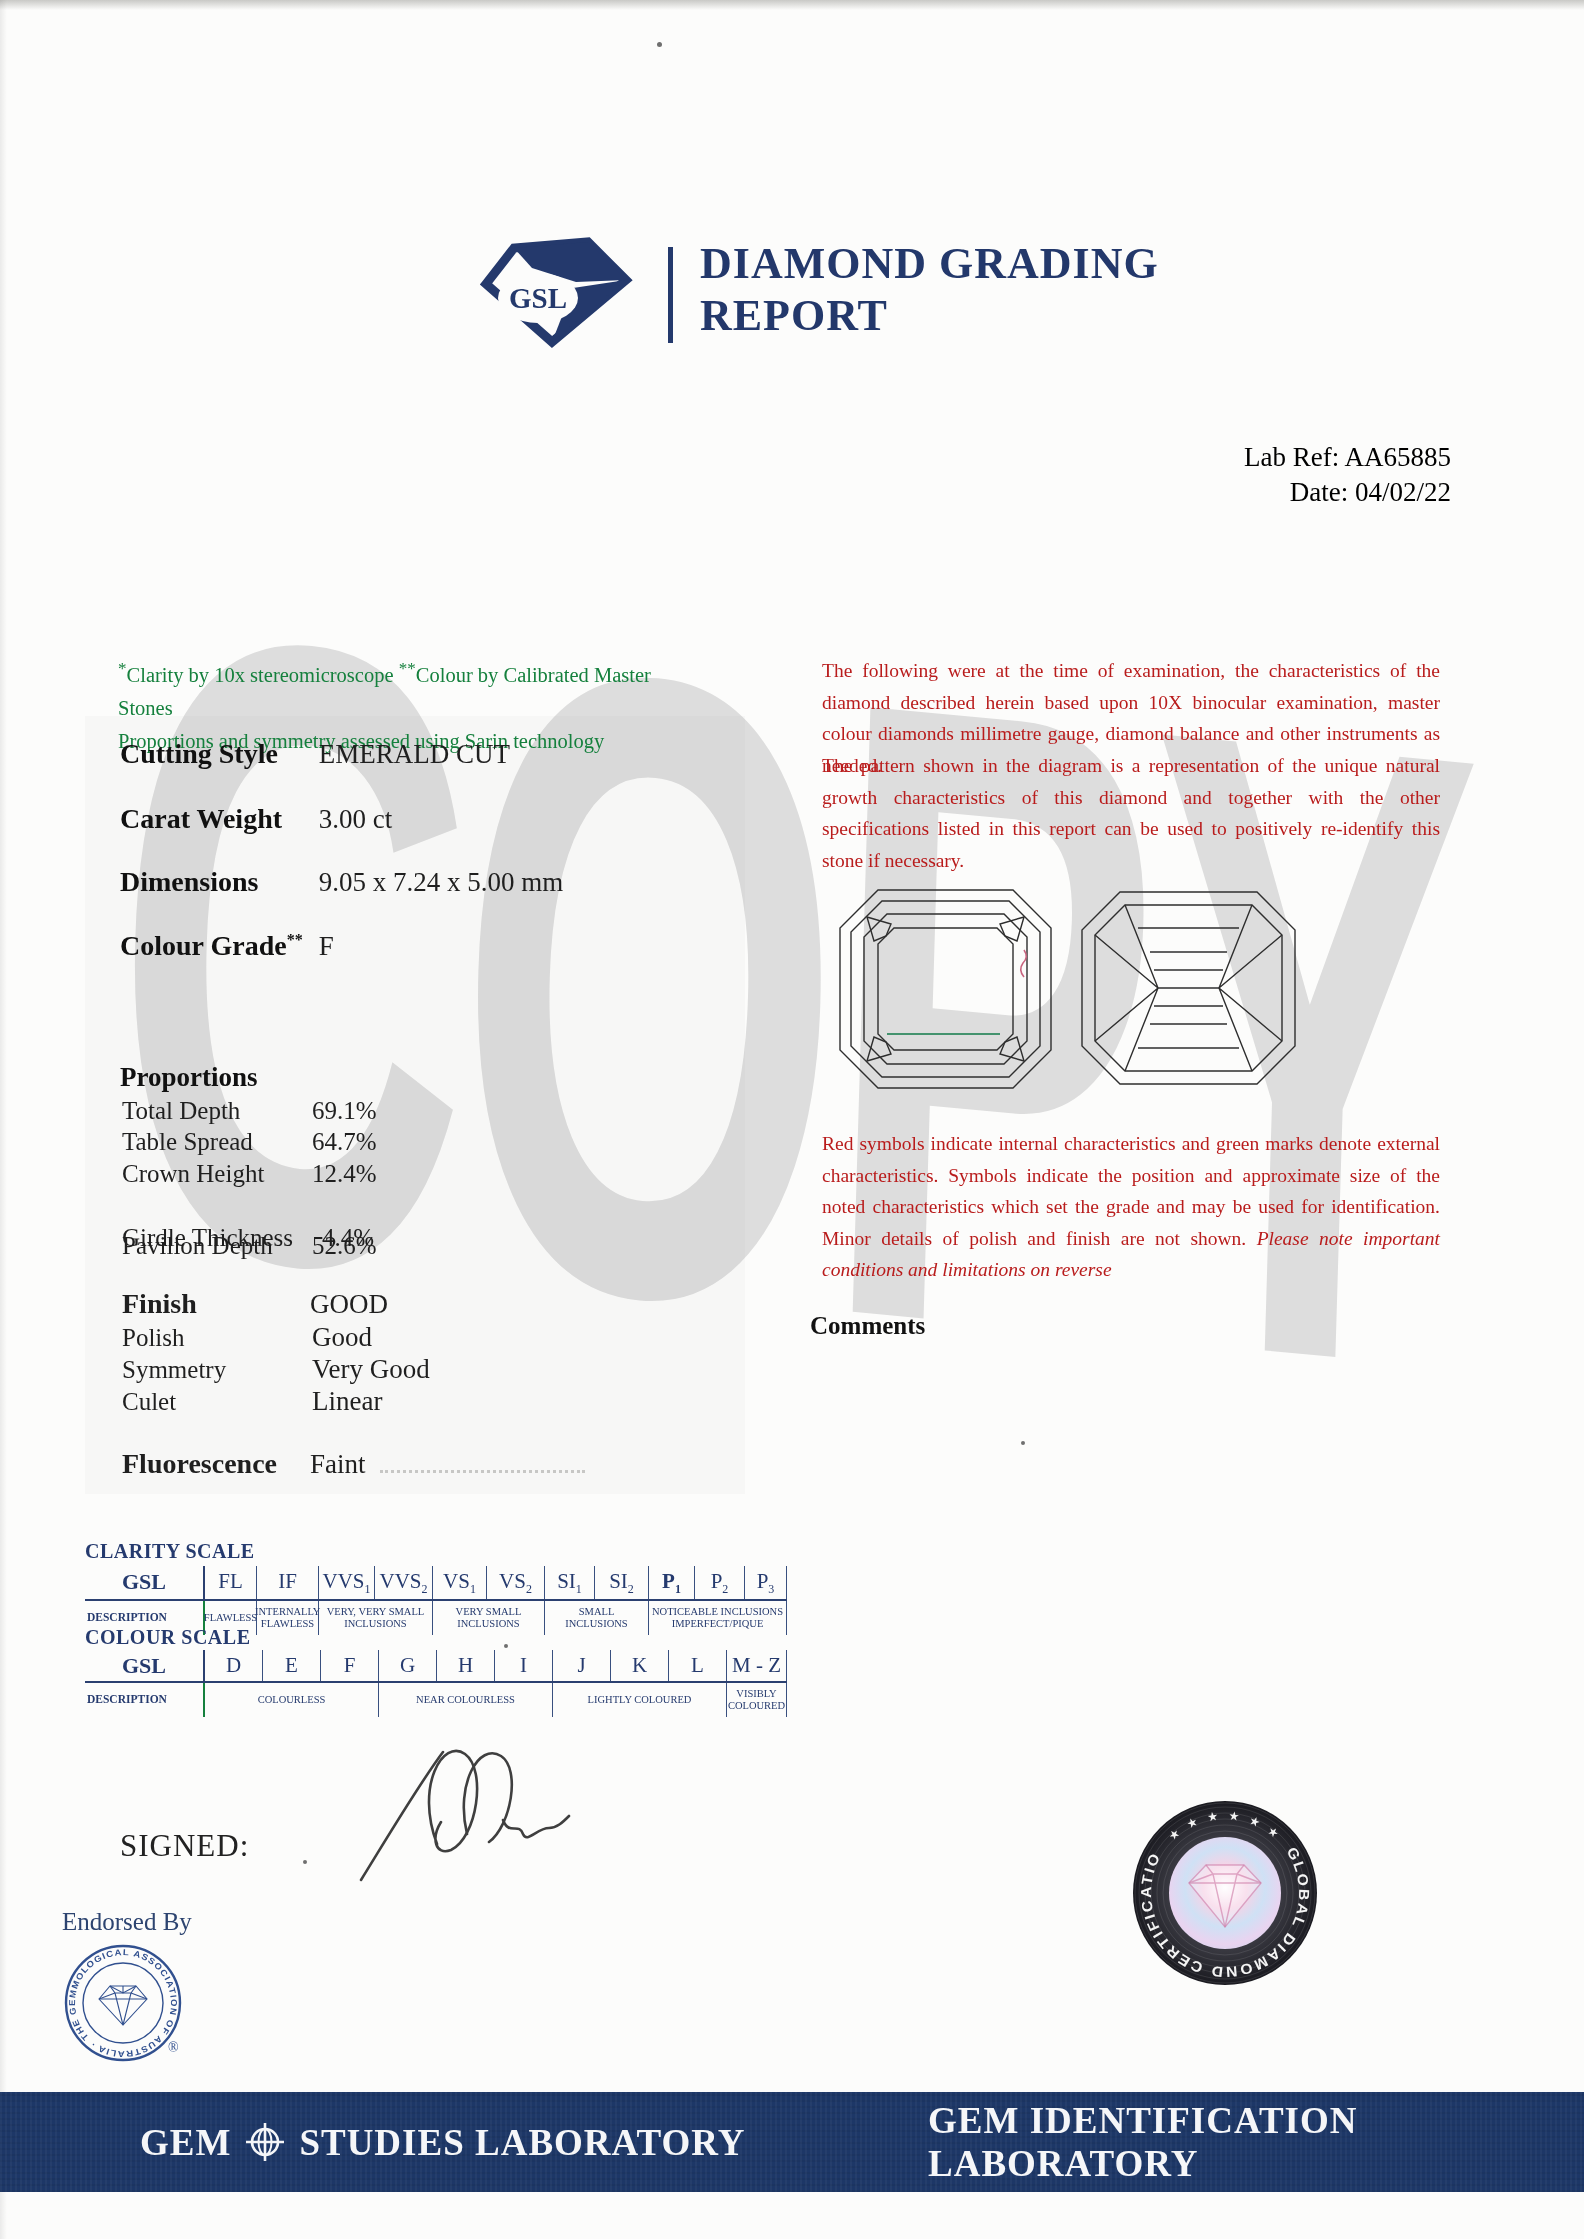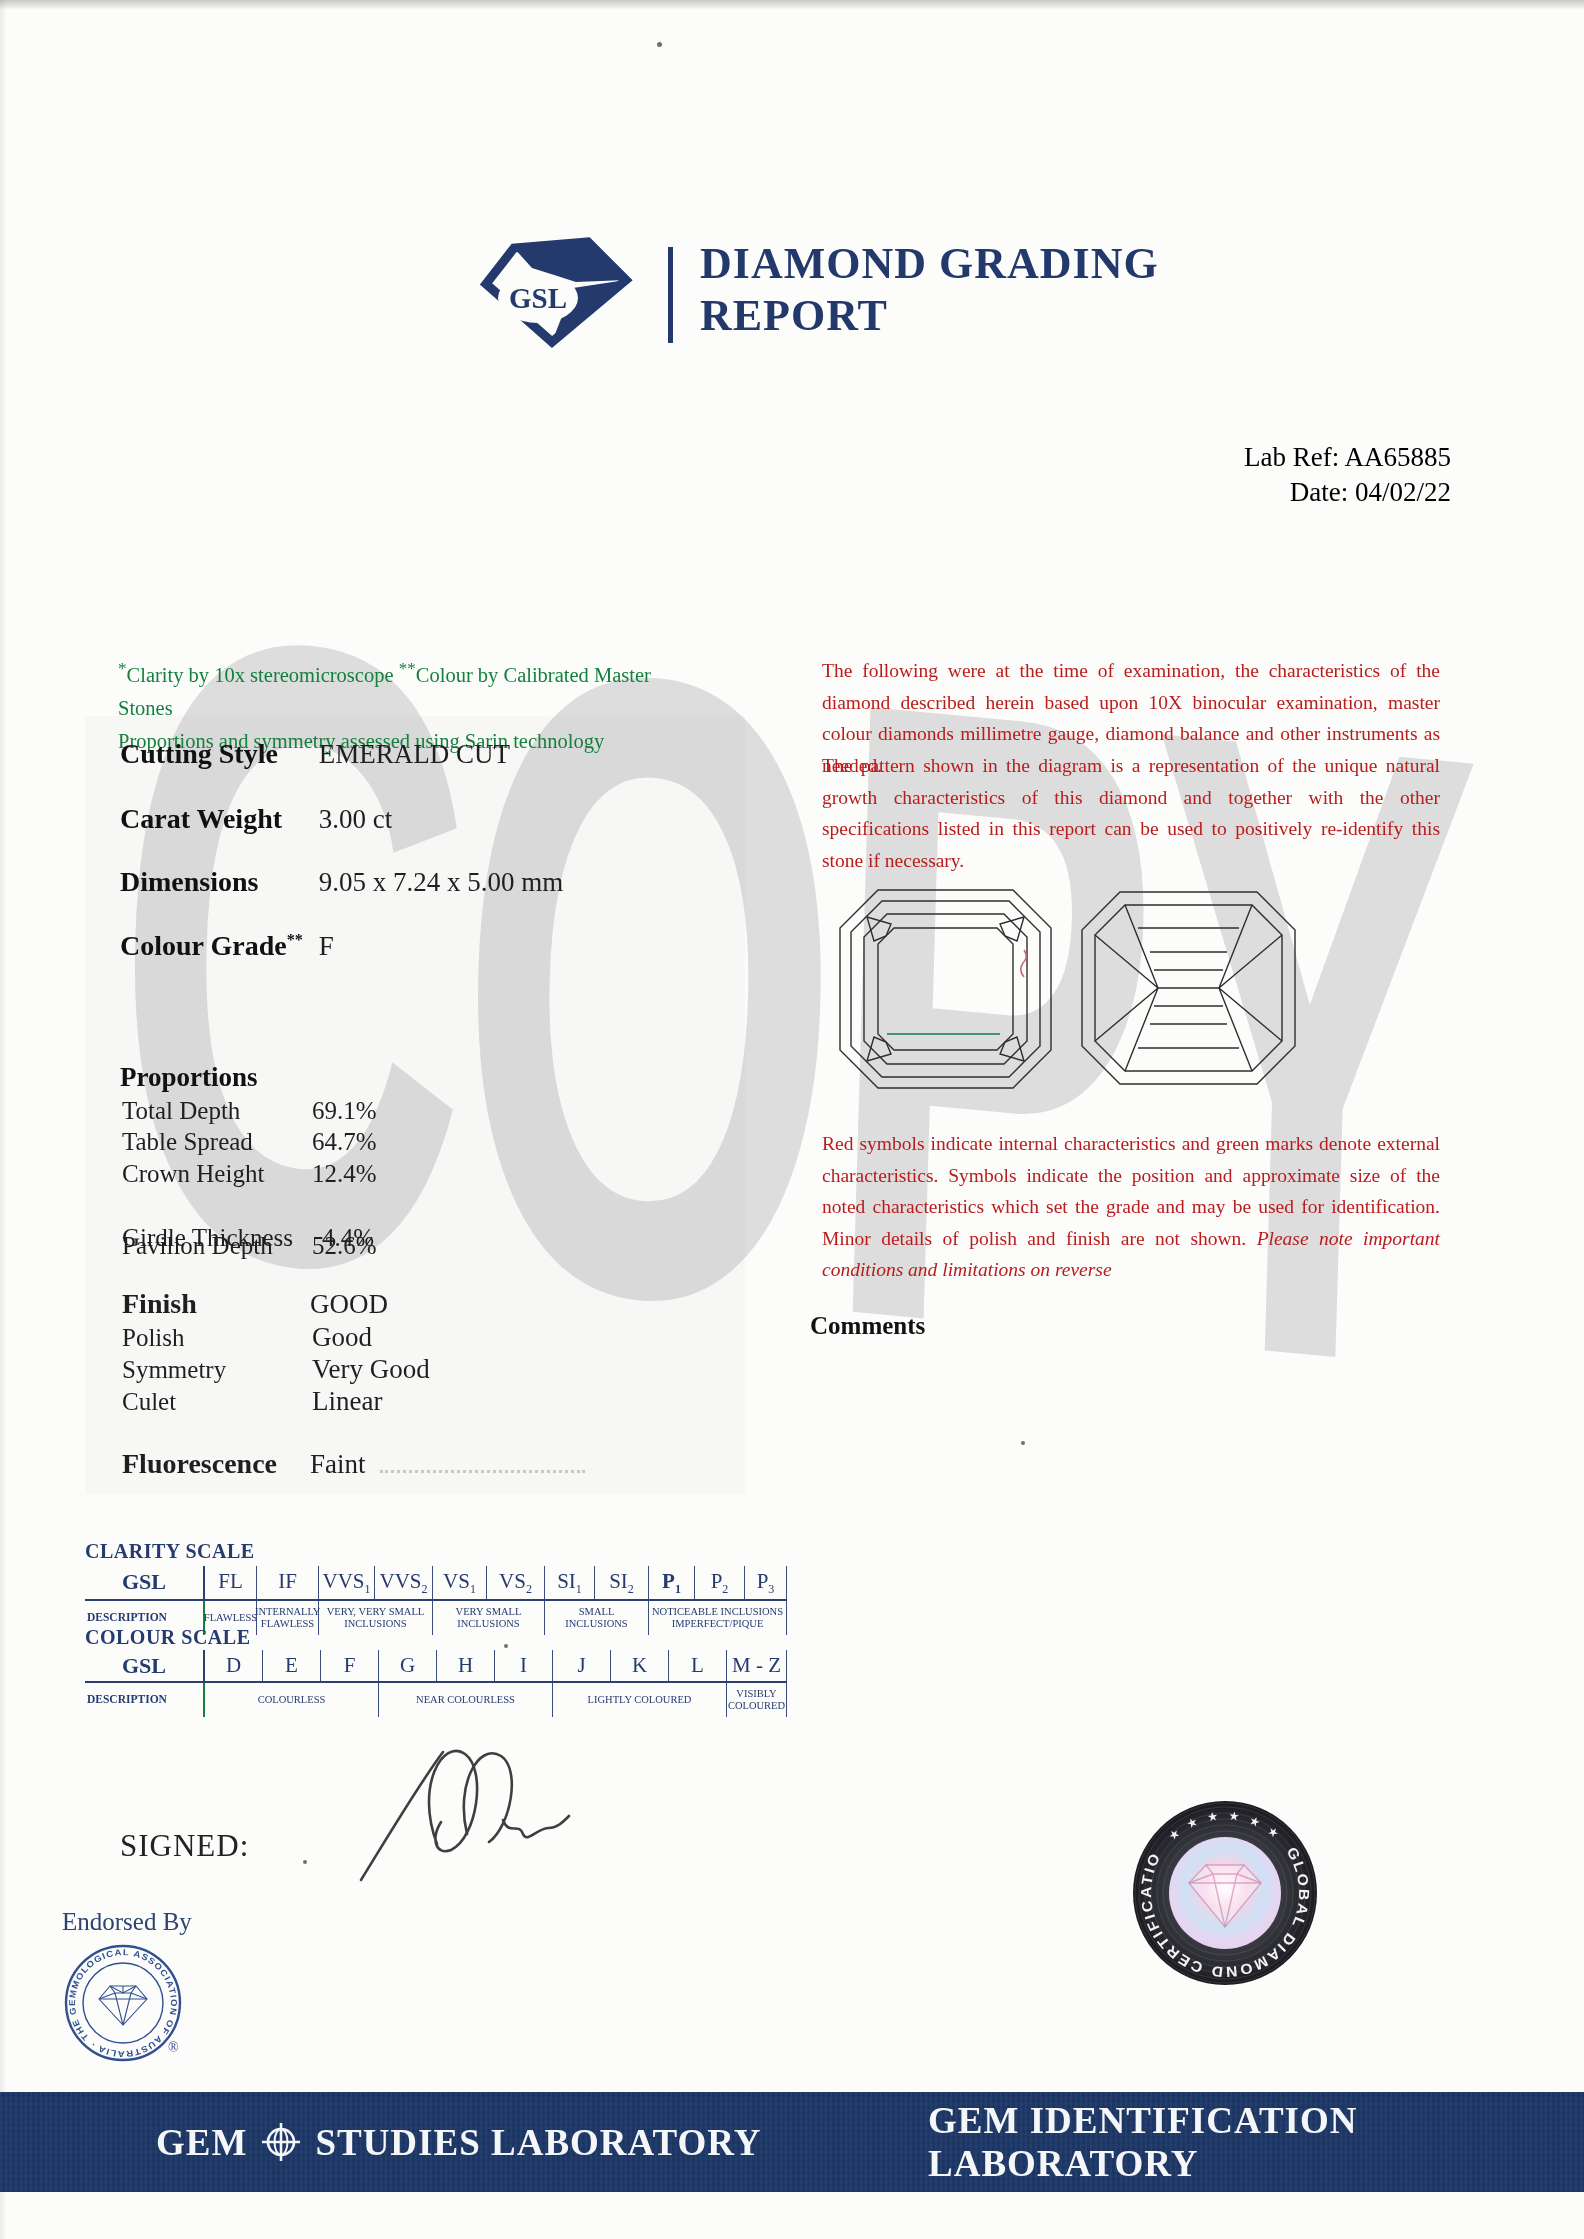--- a/index.html
+++ b/index.html
@@ -80,21 +80,21 @@
   
   .signed{position:absolute;left:120px;top:1828px;font-size:31px;letter-spacing:1px;color:#222;}
   .signature-svg{position:absolute;left:345px;top:1722px;}
   .signature-svg path{fill:none;stroke:#3f3f3f;stroke-width:2.6;stroke-linecap:round;}
   .endorsed{position:absolute;left:62px;top:1908px;font-size:25px;color:#2d4470;}
 
   
   .footer{position:absolute;left:0;top:2092px;width:1584px;height:100px;background:#1d3767;
     background-image:repeating-linear-gradient(90deg,rgba(255,255,255,.035) 0 2px,rgba(0,0,0,0) 2px 5px),
                      repeating-linear-gradient(0deg,rgba(0,0,0,.06) 0 2px,rgba(0,0,0,0) 2px 6px);}
-  .footer-left{position:absolute;left:156px;top:0;height:100px;display:flex;align-items:center;gap:14px;
+  .footer-left{position:absolute;left:140px;top:0;height:100px;display:flex;align-items:center;gap:14px;
     color:#f5f6f8;font-weight:bold;font-size:37px;letter-spacing:1px;}
   .footer-right{position:absolute;left:928px;top:0;height:100px;display:flex;align-items:center;
     color:#f5f6f8;font-weight:bold;font-size:37px;letter-spacing:1px;}
   .seal-reg{position:absolute;left:168px;top:2040px;font-size:14px;color:#31508f;}
 </style>
 </head>
 <body>
 
 <div class="page">
   <div class="scan-top"></div>

